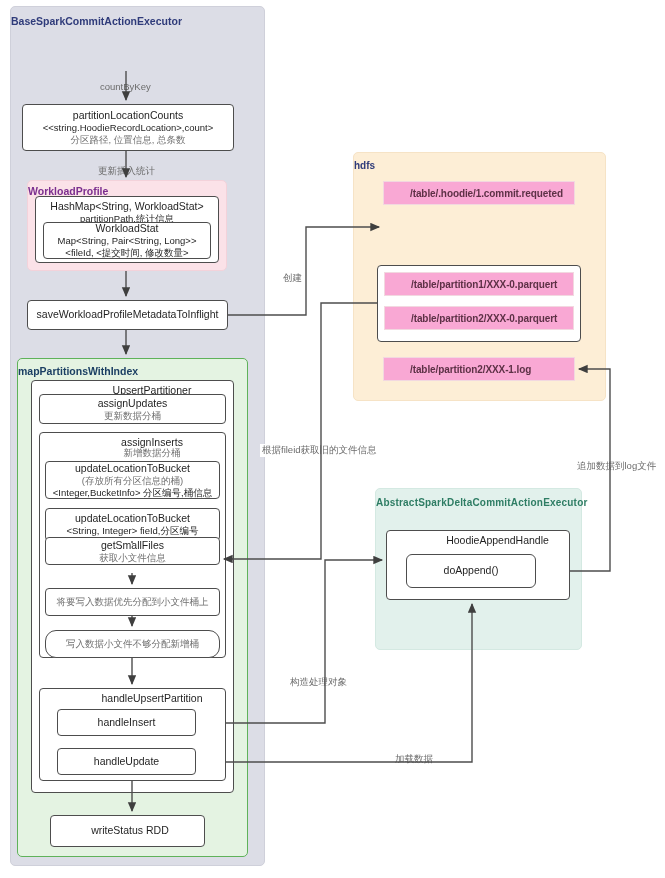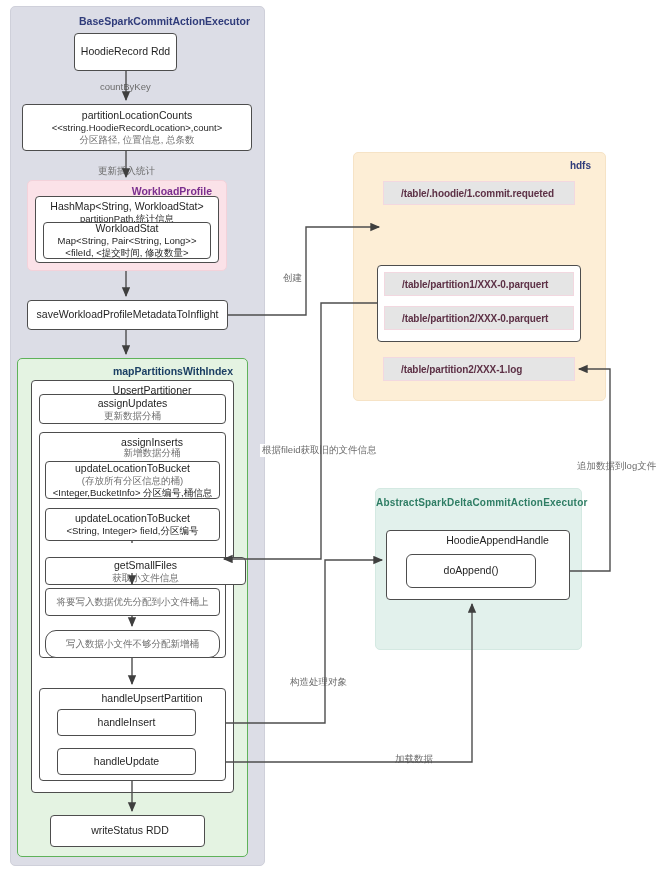--- a/index.html
+++ b/index.html
@@ -38,21 +38,21 @@
 
   
   .group{
     position:absolute;
     box-sizing:border-box;
     border-radius:5px;
   }
   .group > .glabel{
     position:absolute;
     left:0; right:14px;
-    text-align:right;
+    text-align:left;
     font-weight:bold;
     font-size:10.5px;
   }
   .grp-gray{ background:#dcdde6; border:1px solid #cfd0da; }
   .grp-gray > .glabel{ top:8px; color:#2f3b7a; }
 
   .grp-pink{ background:#fbe2e8; border:1px solid #f3d2da; }
   .grp-pink > .glabel{ top:4px; color:#7b2f8f; }
 
   .grp-green{ background:#e4f3e2; border:1.6px solid #5fb25a; }
@@ -74,26 +74,26 @@
   }
   .plainbox > .plabel{
     position:absolute; left:0; right:0; top:3px;
     text-align:center; font-size:10.5px; color:#1f1f1f;padding-left:39px;
   }
 
   
   .chip{
     position:absolute;
     box-sizing:border-box;
-    background:#e5e5e5;
+    background:#f9a8d4;
     border:1px solid #f2d8e0;
     border-radius:0;
     display:flex;
     align-items:center;
-    padding-left:17px;
+    padding-left:26px;
     font-size:10px;
     font-weight:bold;
     color:#5d3146;
     letter-spacing:-.1px;
   }
 
   
   .elabel{
     position:absolute;
     font-size:9.5px;
@@ -112,25 +112,22 @@
 </style>
 </head>
 <body>
 
 <div id="page">
 
   <div class="group grp-gray" style="left:10px;top:6px;width:255px;height:860px;">
     <div class="glabel">BaseSparkCommitActionExecutor</div>
   </div>
 
-  <div class="box node" style="left:74px;top:33px;width:103px;height:38px;">
-    <span>HoodieRecord Rdd</span>
-  </div>
-
-  <div class="box node" style="left:22px;top:104px;width:230px;height:47px;">
+
+  <div class="box node" style="left:22px;top:104px;width:212px;height:47px;">
     <span>partitionLocationCounts</span>
     <span class="sub">&lt;&lt;string.HoodieRecordLocation&gt;,count&gt;</span>
     <span class="cn">分区路径, 位置信息, 总条数</span>
   </div>
 
   <div class="group grp-pink" style="left:27px;top:180px;width:200px;height:91px;">
     <div class="glabel">WorkloadProfile</div>
   </div>
   <div class="box node" style="left:35px;top:196px;width:184px;height:67px;justify-content:flex-start;padding-top:3px;">
     <span>HashMap&lt;String, WorkloadStat&gt;</span>
@@ -170,21 +167,21 @@
     <span>updateLocationToBucket</span>
     <span class="cn">(存放所有分区信息的桶)</span>
     <span class="sub">&lt;Integer,BucketInfo&gt;  分区编号,桶信息</span>
   </div>
 
   <div class="box node" style="left:45px;top:508px;width:175px;height:33px;">
     <span>updateLocationToBucket</span>
     <span class="sub">&lt;String, Integer&gt;  fieId,分区编号</span>
   </div>
 
-  <div class="box node" style="left:45px;top:557px;width:201px;height:28px;">
+  <div class="box node" style="left:45px;top:537px;width:175px;height:28px;">
     <span>getSmallFiles</span>
     <span class="cn">获取小文件信息</span>
   </div>
 
   <div class="box node" style="left:45px;top:588px;width:175px;height:28px;">
     <span class="cn">将要写入数据优先分配到小文件桶上</span>
   </div>
 
   <div class="box node" style="left:45px;top:630px;width:175px;height:28px;border-radius:11px;">
     <span class="cn">写入数据小文件不够分配新增桶</span>

